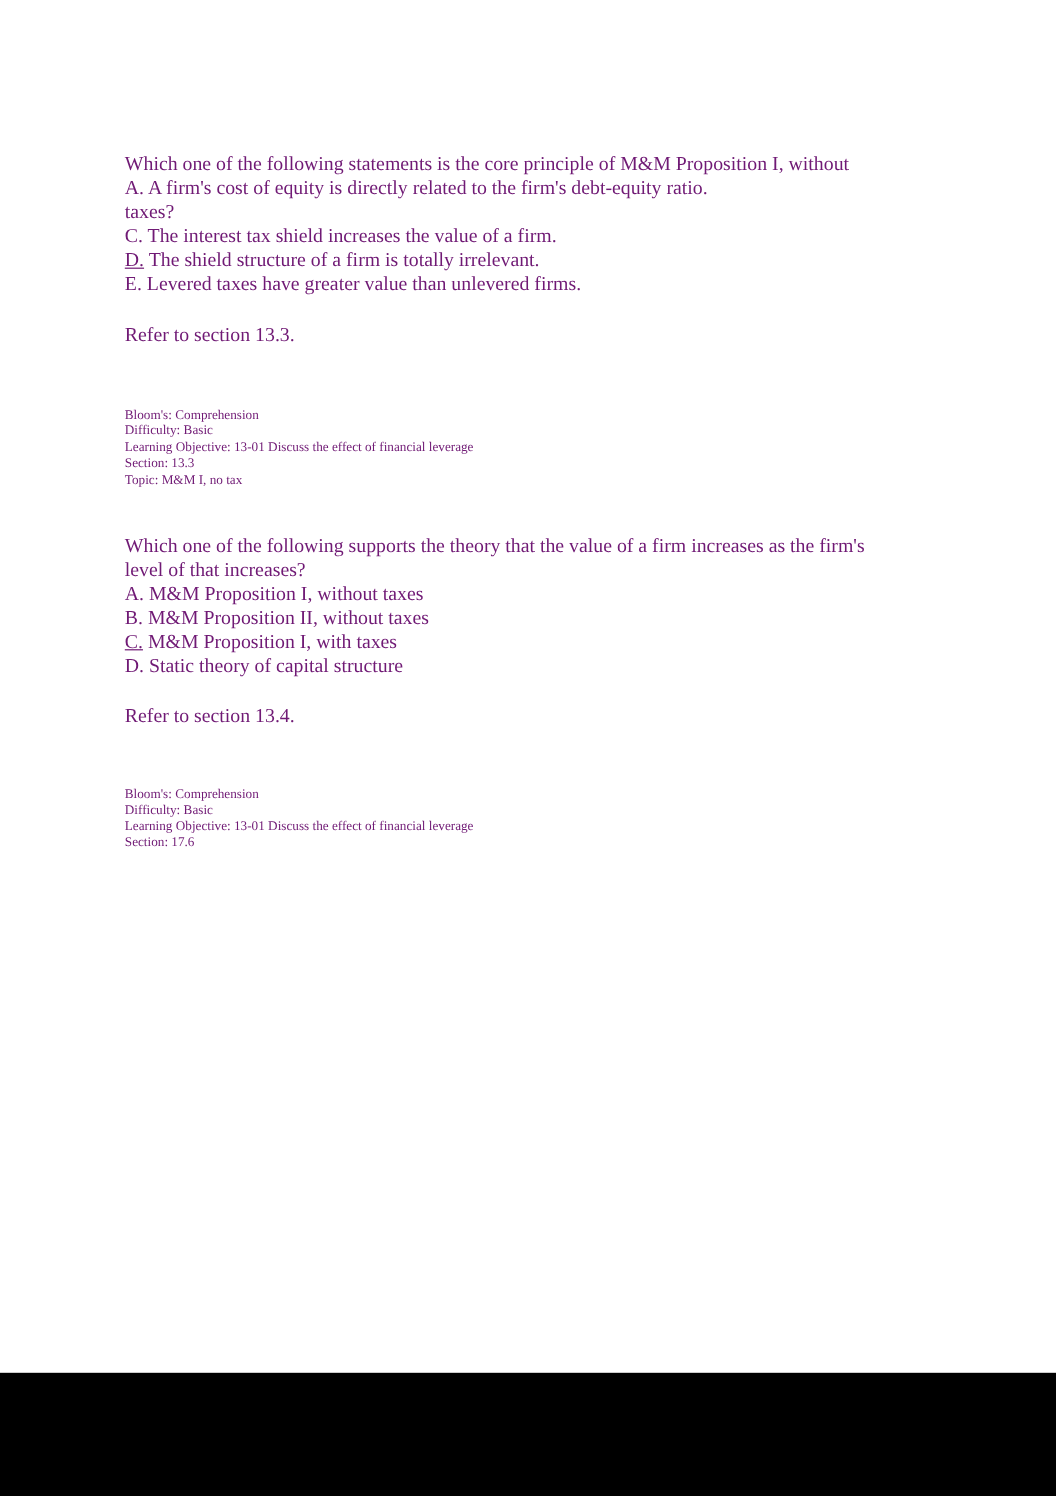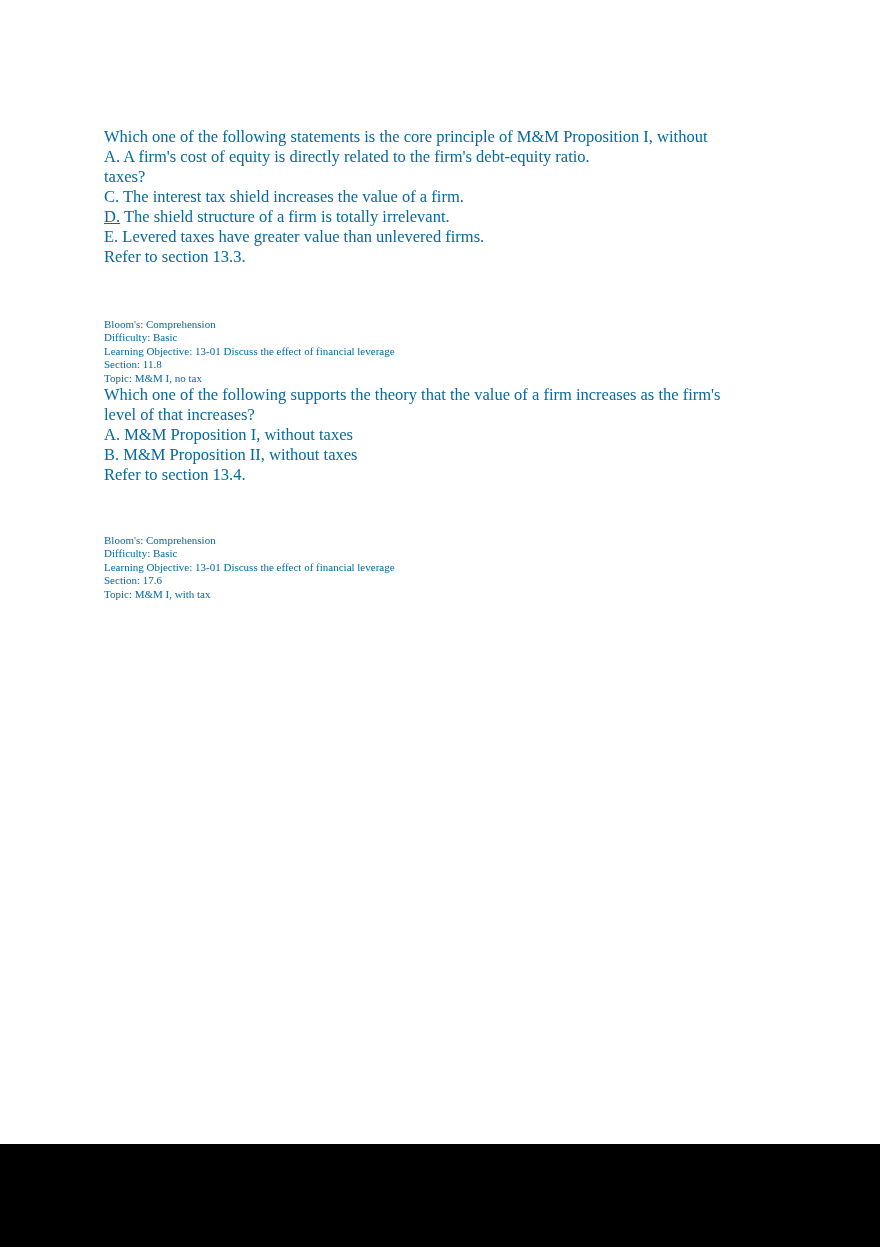--- a/index.html
+++ b/index.html
@@ -1,38 +1,38 @@
 <!DOCTYPE html>
 <html><head>
 <meta charset="utf-8">
 <style>
   html, body { margin: 0; padding: 0; }
   .page {
     position: relative;
     width: 880px;
     height: 1247px;
     background: #ffffff;
-    color: #0369a1;
+    color: #701a75;
     font-family: "Liberation Serif", serif;
     overflow: hidden;
   }
   .content {
     position: absolute;
     left: 104px;
     top: 127px;
   }
   .qblock { font-size: 16.5px; line-height: 20px; }
   .qline { white-space: nowrap; }
   .opt-letter { white-space: nowrap; }
   .opt-letter.ans { text-decoration: underline; }
-  .refer { font-size: 16.5px; line-height: 20px; white-space: nowrap; }
+  .refer { margin-top: 22px; font-size: 16.5px; line-height: 20px; white-space: nowrap; }
   .meta { margin-top: 51px; font-size: 11px; line-height: 13.4px; }
   .meta2 { margin-top: 49px; }
   .metaline { white-space: nowrap; }
-  .q2 { }
+  .q2 { margin-top: 38px; }
   .black-bar {
     position: absolute;
     left: 0;
     top: 1144px;
     width: 880px;
     height: 103px;
     background: #000000;
   }
 </style>
 </head>
@@ -49,37 +49,38 @@
       <div class="qline"><span class="opt-letter ans">D.</span> <span>The shield structure of a firm is totally irrelevant.</span></div>
       <div class="qline"><span class="opt-letter">E.</span> <span>Levered taxes have greater value than unlevered firms.</span></div>
     </div>
 
     <div class="refer">Refer to section 13.3.</div>
 
     <div class="meta">
       <div class="metaline">Bloom's: Comprehension</div>
       <div class="metaline">Difficulty: Basic</div>
       <div class="metaline">Learning Objective: 13-01 Discuss the effect of financial leverage</div>
-      <div class="metaline">Section: 11.8</div>
+      <div class="metaline">Section: 13.3</div>
       <div class="metaline">Topic: M&amp;M I, no tax</div>
     </div>
 
     <div class="qblock q2">
       <div class="qline">Which one of the following supports the theory that the value of a firm increases as the firm's</div>
       <div class="qline">level of that increases?</div>
       <div class="qline"><span class="opt-letter">A.</span> <span>M&amp;M Proposition I, without taxes</span></div>
       <div class="qline"><span class="opt-letter">B.</span> <span>M&amp;M Proposition II, without taxes</span></div>
+      <div class="qline"><span class="opt-letter ans">C.</span> <span>M&amp;M Proposition I, with taxes</span></div>
+      <div class="qline"><span class="opt-letter">D.</span> <span>Static theory of capital structure</span></div>
     </div>
 
     <div class="refer">Refer to section 13.4.</div>
 
     <div class="meta meta2">
       <div class="metaline">Bloom's: Comprehension</div>
       <div class="metaline">Difficulty: Basic</div>
       <div class="metaline">Learning Objective: 13-01 Discuss the effect of financial leverage</div>
       <div class="metaline">Section: 17.6</div>
-      <div class="metaline">Topic: M&amp;M I, with tax</div>
     </div>
 
   </div>
 
   <div class="black-bar"></div>
 </div>
 
 </body></html>

